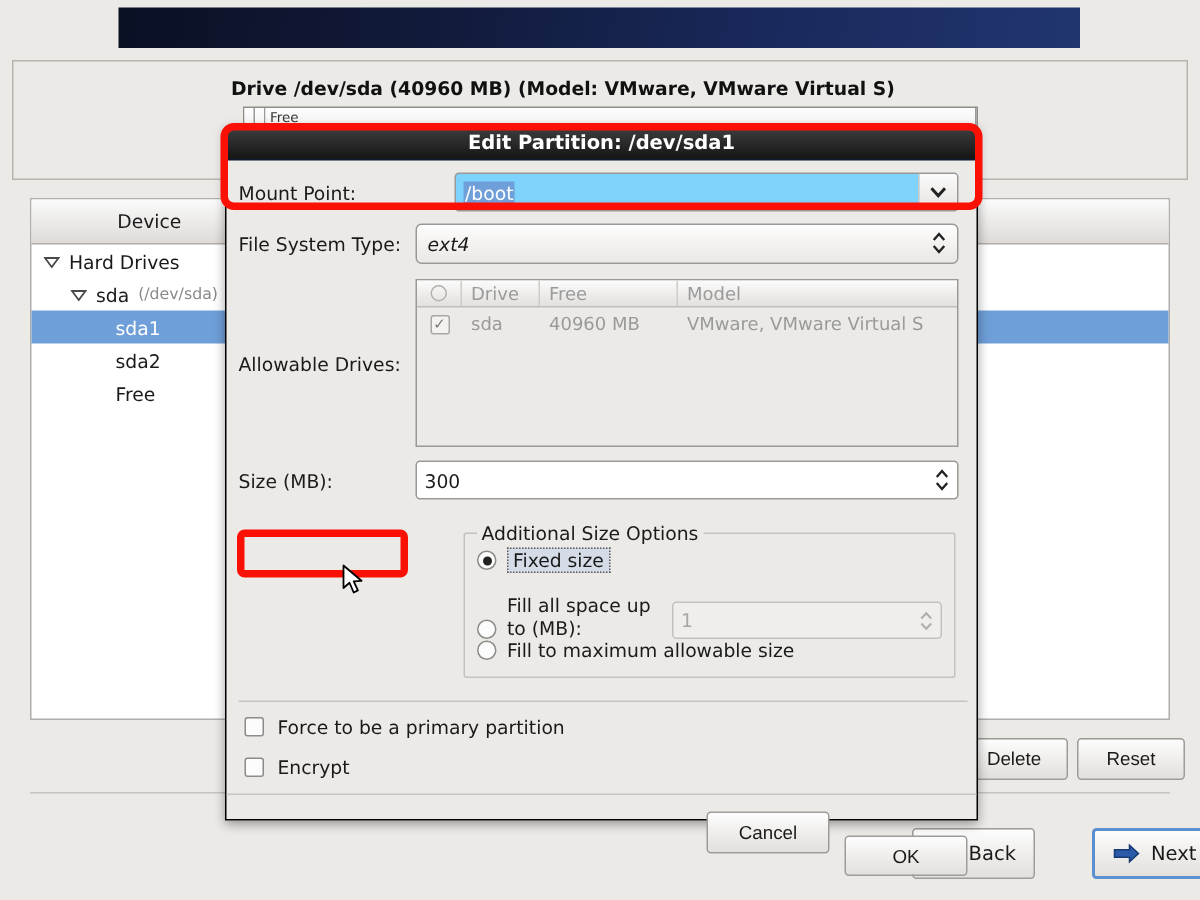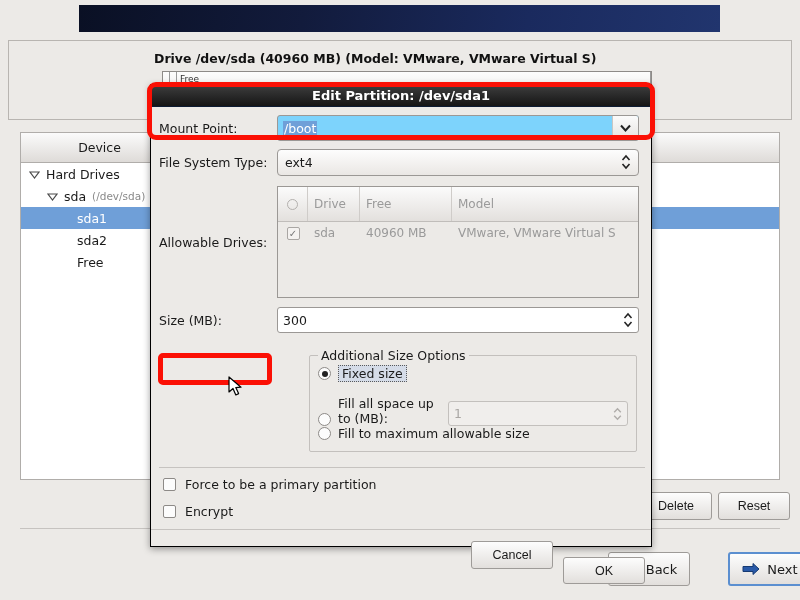--- a/index.html
+++ b/index.html
@@ -129,34 +129,34 @@
     display: flex; align-items: center; justify-content: center;
     border-radius: 0 2px 2px 0;
   }
   .sel-text { background: #6f9fd8; color: #ffffff; padding: 0 1px; }
 
   .combo2 {
     flex: 1; height: 27px;
     background: linear-gradient(#fdfdfd, #eae7e4);
     border: 1px solid #9b9895; border-radius: 4px;
     display: flex; align-items: center; position: relative;
-    padding-left: 7px; font-size: 12.5px;
+    padding-left: 7px; font-size: 12.5px; font-style: italic;
   }
   .combo2 .spin {
     position: absolute; right: 2px; top: 0; bottom: 0; width: 20px;
     display: flex; align-items: center; justify-content: center;
   }
 
   
   .drv-table {
     flex: 1; height: 112px; background: #eceae7;
     border: 1px solid #9b9895;
   }
   .drv-head {
-    height: 35px; background: linear-gradient(#fbfbfb, #e3e0dd);
+    height: 18px; background: linear-gradient(#fbfbfb, #e3e0dd);
     border-bottom: 1px solid #c0bdba;
     display: flex; align-items: center; font-size: 12px; color: #9a9a9a;
   }
   .drv-hc { border-right: 1px solid #cfccc9; height: 100%; display: flex;
             align-items: center; padding-left: 6px; }
   .drv-row { height: 22px; display: flex; align-items: center;
              font-size: 12px; color: #9a9a9a; }
   .cbox-sm {
     width: 13px; height: 13px; border: 1px solid #a9a6a3;
     background: #f4f2f0; border-radius: 2px; display: inline-flex;
@@ -286,21 +286,21 @@
   </div>
 
   <div class="dialog">
 
     <div class="dlg-title">
       <span>Edit Partition: /dev/sda1</span>
     </div>
 
     <div class="dlg-body">
 
-      <div class="row" style="position:absolute; left:0; top:6px; width:502px; height:30px;">
+      <div class="row" style="position:absolute; left:0; top:6px; width:502px; height:30px;gap:26px;">
         <div class="lbl" style="width:118px;">Mount Point:</div>
         <div class="combo" style="margin-right:6px;">
           <span class="sel-text">/boot</span>
           <span class="arrowbox">
             <svg width="11" height="8" viewBox="0 0 11 8">
                 <polyline points="1,1.5 5.5,6.5 10,1.5" fill="none" stroke="#222" stroke-width="2"></polyline>
               </svg>
           </span>
         </div>
       </div>

